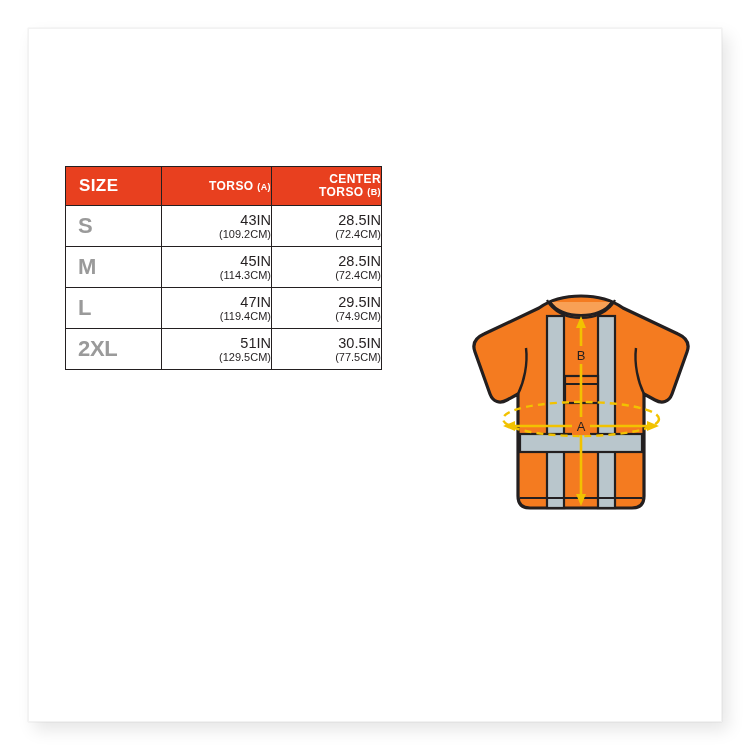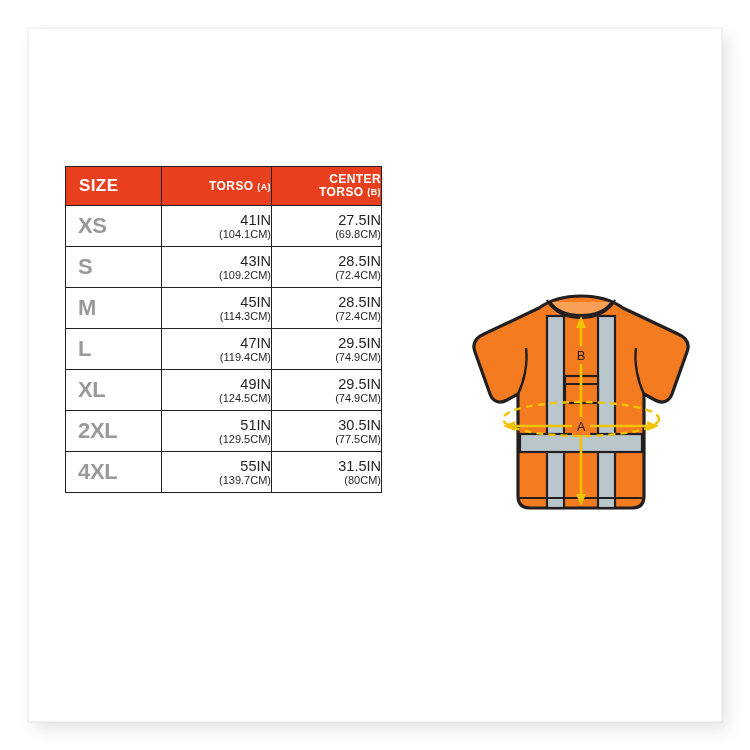--- a/index.html
+++ b/index.html
@@ -140,31 +140,20 @@
             </th>
             <th class="c-center">
               <span>CENTER</span><br>
               <span>TORSO</span>
               <span class="hdr-sub">(B)</span>
             </th>
           </tr>
         </thead>
         <tbody>
           <tr>
-            <td class="size-cell">XS</td>
-            <td class="meas">
-              <span class="meas-in">41IN</span>
-              <span class="meas-cm">(104.1CM)</span>
-            </td>
-            <td class="meas">
-              <span class="meas-in">27.5IN</span>
-              <span class="meas-cm">(69.8CM)</span>
-            </td>
-          </tr>
-          <tr>
             <td class="size-cell">S</td>
             <td class="meas">
               <span class="meas-in">43IN</span>
               <span class="meas-cm">(109.2CM)</span>
             </td>
             <td class="meas">
               <span class="meas-in">28.5IN</span>
               <span class="meas-cm">(72.4CM)</span>
             </td>
           </tr>
@@ -184,50 +173,28 @@
             <td class="meas">
               <span class="meas-in">47IN</span>
               <span class="meas-cm">(119.4CM)</span>
             </td>
             <td class="meas">
               <span class="meas-in">29.5IN</span>
               <span class="meas-cm">(74.9CM)</span>
             </td>
           </tr>
           <tr>
-            <td class="size-cell">XL</td>
-            <td class="meas">
-              <span class="meas-in">49IN</span>
-              <span class="meas-cm">(124.5CM)</span>
-            </td>
-            <td class="meas">
-              <span class="meas-in">29.5IN</span>
-              <span class="meas-cm">(74.9CM)</span>
-            </td>
-          </tr>
-          <tr>
             <td class="size-cell">2XL</td>
             <td class="meas">
               <span class="meas-in">51IN</span>
               <span class="meas-cm">(129.5CM)</span>
             </td>
             <td class="meas">
               <span class="meas-in">30.5IN</span>
               <span class="meas-cm">(77.5CM)</span>
-            </td>
-          </tr>
-          <tr>
-            <td class="size-cell">4XL</td>
-            <td class="meas">
-              <span class="meas-in">55IN</span>
-              <span class="meas-cm">(139.7CM)</span>
-            </td>
-            <td class="meas">
-              <span class="meas-in">31.5IN</span>
-              <span class="meas-cm">(80CM)</span>
             </td>
           </tr>
         </tbody>
       </table>
     </div>
 
     <div class="diagram">
       <svg width="270" height="260" viewBox="0 0 270 260">
 
         <g>

